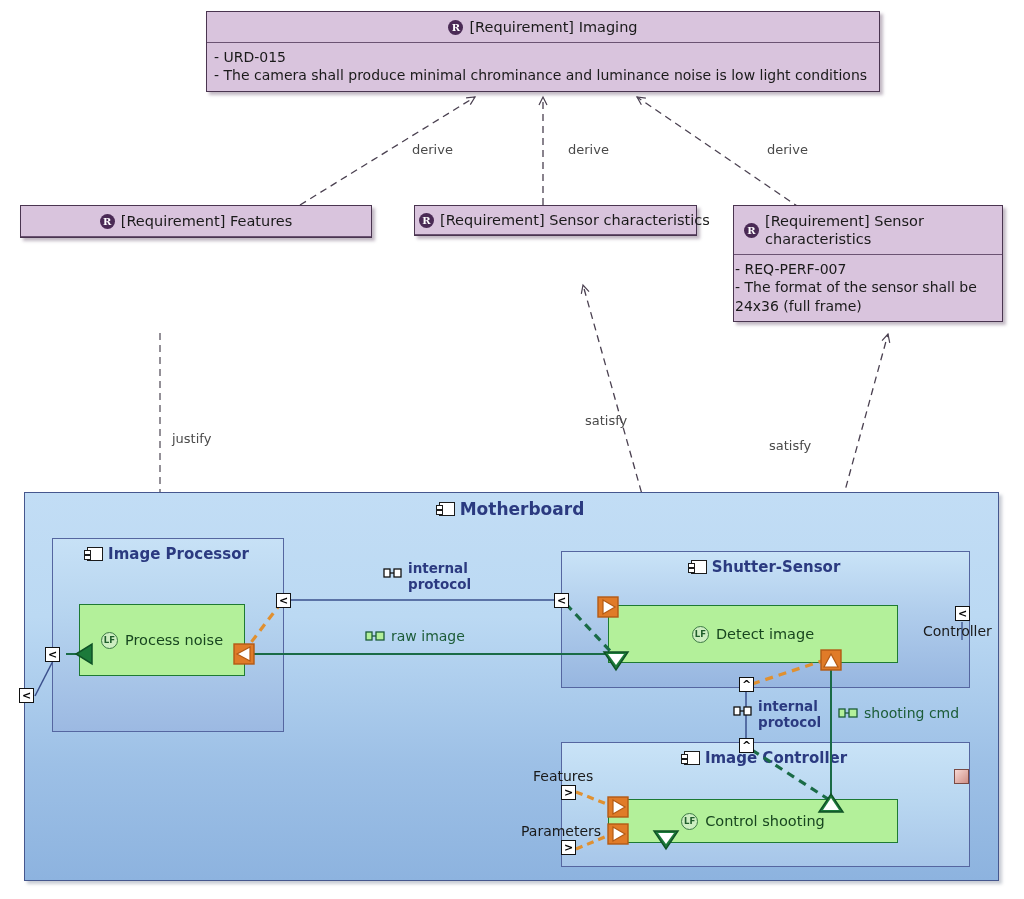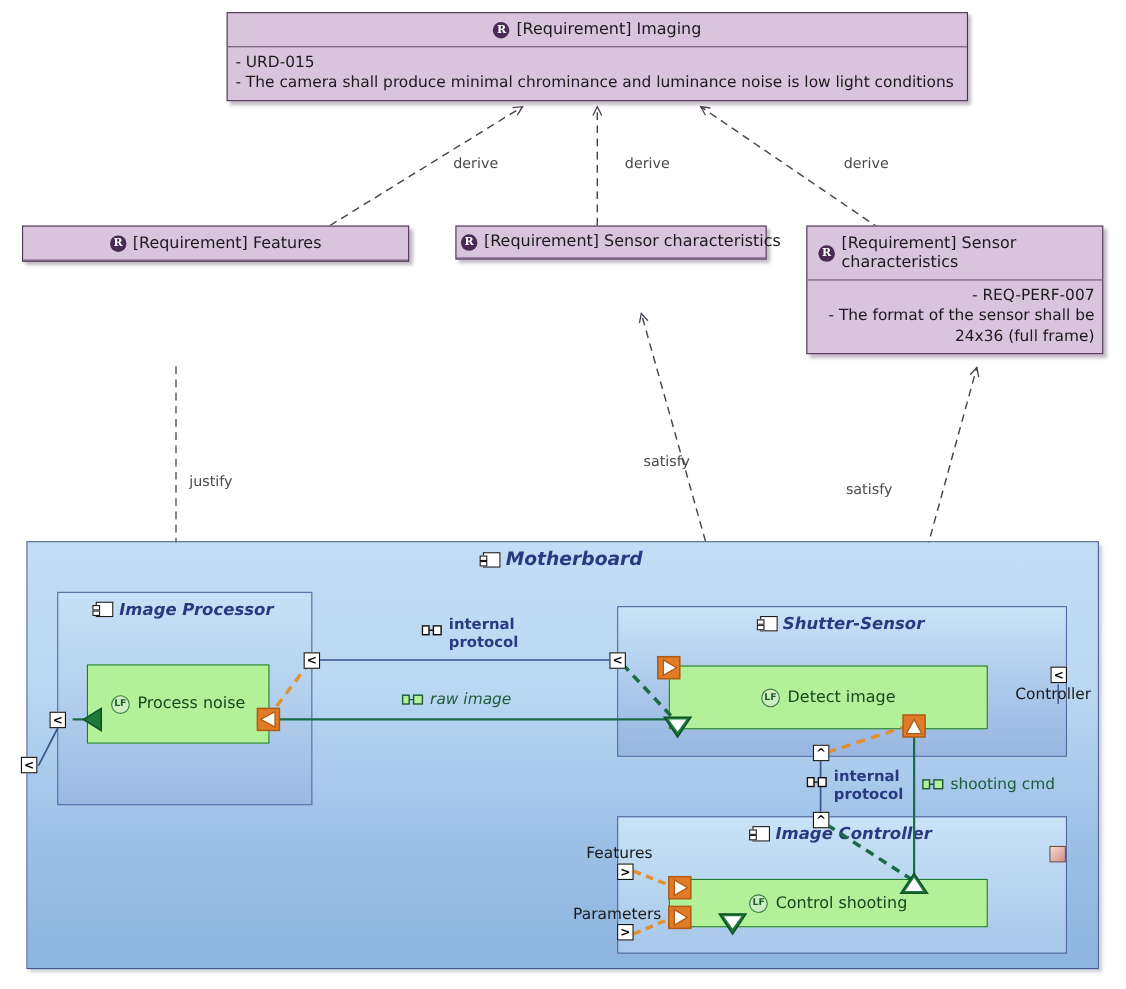--- a/index.html
+++ b/index.html
@@ -65,21 +65,20 @@
     left: 0; right: 0; top: 6px;
     text-align: center;
     font-size: 15px;
     font-weight: bold;
     color: #2b3a80;
     display: flex;
     align-items: center;
     justify-content: center;
     gap: 5px;
     pointer-events: none;
-    font-style: italic;
   }
   .blk-ico {
     position: relative;
     display: inline-block;
     width: 16px; height: 14px;
     background: #ffffff;
     border: 1.3px solid #1b1b1b;
     flex: 0 0 auto;
   }
   .blk-ico:before, .blk-ico:after {
@@ -205,21 +204,21 @@
       <span class="ricon">R</span>
       <span style="white-space:nowrap;">[Requirement] Sensor characteristics</span>
     </div>
   </div>
 
   <div class="req" style="left:733px; top:205px; width:270px;">
     <div class="req-head" style="padding:6px 10px; min-height:46px;">
       <span class="ricon">R</span>
       <span style="text-align:left;">[Requirement] Sensor characteristics</span>
     </div>
-    <div class="req-body" style="padding-left:1px; min-height:58px;text-align:right;">- REQ-PERF-007
+    <div class="req-body" style="padding-left:1px; min-height:58px;">- REQ-PERF-007
 - The format of the sensor shall be 24x36 (full frame)</div>
   </div>
 
   <div class="lbl gray" style="left:412px; top:143px;">derive</div>
   <div class="lbl gray" style="left:568px; top:143px;">derive</div>
   <div class="lbl gray" style="left:767px; top:143px;">derive</div>
   <div class="lbl gray" style="left:172px; top:432px;">justify</div>
   <div class="lbl gray" style="left:585px; top:414px;">satisfy</div>
   <div class="lbl gray" style="left:769px; top:439px;">satisfy</div>
 
@@ -350,21 +349,21 @@
     <span class="lbl bold" style="position:static;">internal
 protocol</span>
   </div>
 
   <div class="abs" style="left:365px; top:628px; display:flex; align-items:center; gap:5px;">
     <svg width="21" height="14">
       <rect x="1" y="3" width="6" height="8" fill="#b3f09a" stroke="#1c5c38" stroke-width="1.3"></rect>
       <rect x="11" y="3" width="8" height="8" fill="#b3f09a" stroke="#1c5c38" stroke-width="1.3"></rect>
       <path d="M7,7 L11,7" stroke="#1c5c38" stroke-width="1.3"></path>
     </svg>
-    <span class="lbl green" style="position:static; font-size:14px;font-style:italic;">raw image</span>
+    <span class="lbl green" style="position:static; font-size:14px;">raw image</span>
   </div>
 
   <div class="abs" style="left:733px; top:699px; display:flex; align-items:flex-start; gap:5px;">
     <svg width="20" height="14" style="margin-top:5px;">
       <rect x="1" y="3" width="6" height="8" fill="#ffffff" stroke="#111" stroke-width="1.3"></rect>
       <rect x="11" y="3" width="7" height="8" fill="#ffffff" stroke="#111" stroke-width="1.3"></rect>
       <path d="M7,7 L11,7" stroke="#111" stroke-width="1.3"></path>
     </svg>
     <span class="lbl bold" style="position:static;">internal
 protocol</span>

